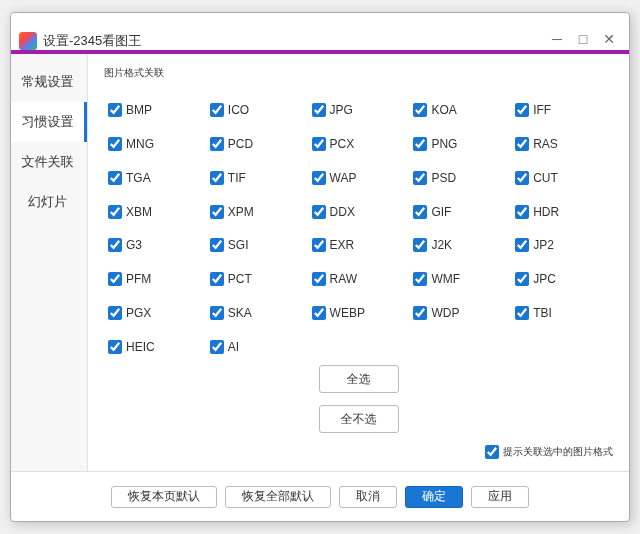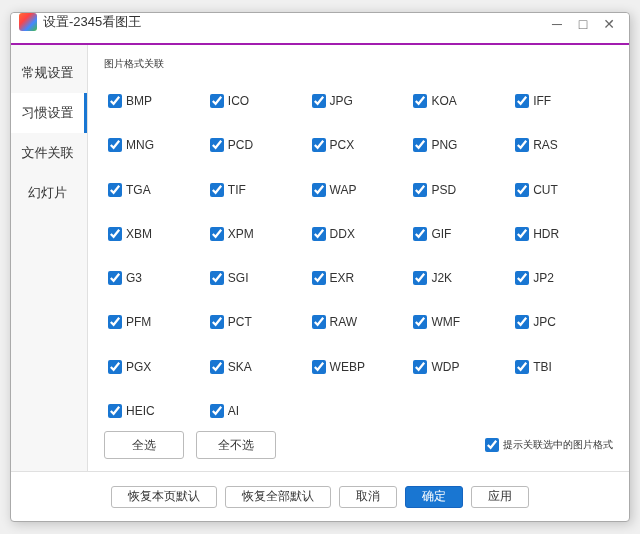--- a/index.html
+++ b/index.html
@@ -18,25 +18,25 @@
       width: 620px;
       height: 510px;
       background: #fff;
       border: 1px solid #aaa;
       border-radius: 4px;
       box-shadow: 2px 2px 12px rgba(0,0,0,0.2);
       display: flex;
       flex-direction: column;
     }
     .titlebar {
-      height: 32px;
-      background: #fff;
-      border-bottom: 2px solid #a21caf;
-      display: flex;
-      align-items: flex-start;
+      height: 41px;
+      background: #fff;
+      border-bottom: 4px solid #a21caf;
+      display: flex;
+      align-items: flex-end;
       padding: 0 8px;
       border-radius: 4px 4px 0 0;
     }
     .titlebar-icon {
       width: 18px;
       height: 18px;
       margin-right: 6px;
       background: linear-gradient(135deg, #ff6b35, #ff4444, #4488ff, #44bb44);
       border-radius: 3px;
     }
@@ -104,39 +104,41 @@
       font-weight: 500;
     }
     .format-grid {
       display: grid;
       grid-template-columns: repeat(5, 1fr);
       gap: 4px 0;
       flex: 1;
     }
     .format-item {
       display: flex;
-      align-items: center;
+      align-items: flex-end;
       gap: 4px;
       padding: 3px 4px;
     }
     .format-item input[type="checkbox"] {
       width: 14px;
       height: 14px;
       cursor: pointer;
       accent-color: #1976d2;
     }
     .format-label {
       font-size: 12px;
       color: #333;
       font-family: "Microsoft YaHei", sans-serif;
     }
     .actions-row {
       display: flex;
       align-items: center;
+      margin-top: 8px;
       gap: 12px;
+      flex-direction: column;
     }
     .btn-select {
       width: 80px;
       height: 28px;
       background: #fff;
       border: 1px solid #bbb;
       border-radius: 3px;
       cursor: pointer;
       font-size: 12px;
       color: #333;

